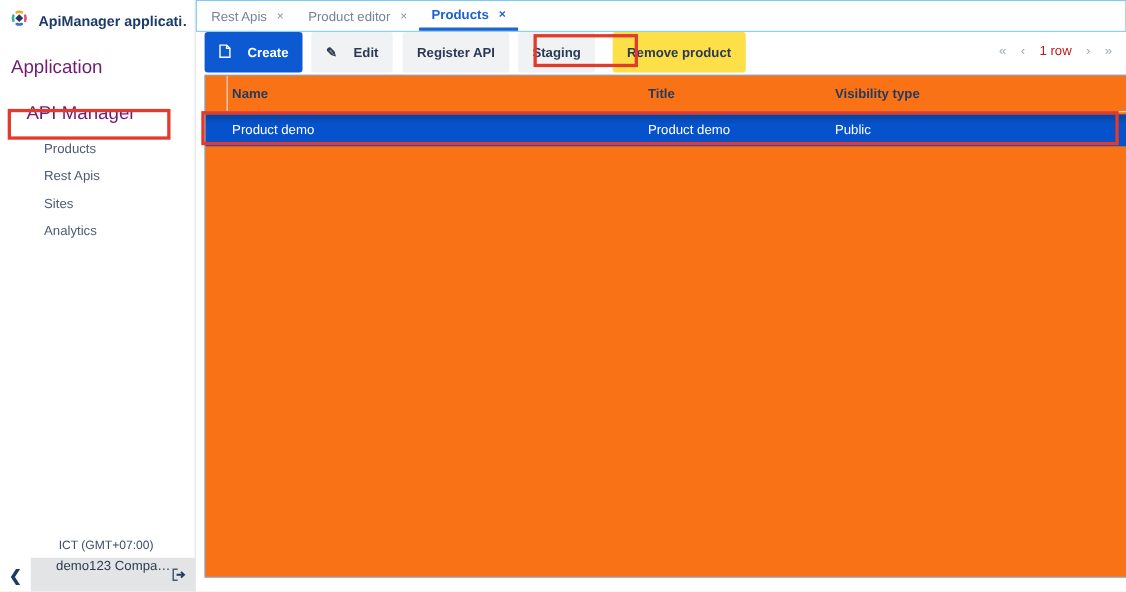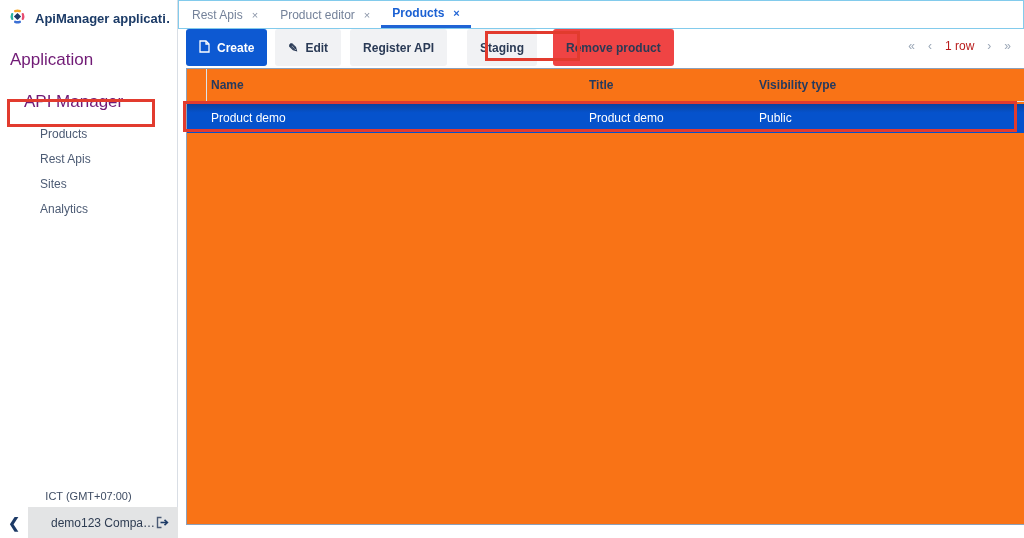--- a/index.html
+++ b/index.html
@@ -15,52 +15,52 @@
   .app-header { display:flex; align-items:center; gap:9px; padding:8px 6px 8px 9px; }
   .app-title { font-size:13px; font-weight:bold; color:#1c3b67;
                white-space:nowrap; overflow:hidden; }
   .section-label { font-size:17px; font-weight:normal; color:#701a75; }
   .application-label { margin:13px 0 0 10px; }
   .api-manager-label { margin:22px 0 9px 24px; }
   .side-item { font-size:12px; color:#4c5b74; padding:6px 0 6px 40px; height:25px;
                cursor:pointer; white-space:nowrap; }
   .help-label { margin:17px 0 0 10px; }
   .tz { position:absolute; bottom:36px; width:100%; text-align:center;
-        font-size:11px; color:#3e4c63; }
+        font-size:11px; color:#3e4c63;margin-left:8px; }
   .bottom-bar { position:absolute; bottom:0; left:0; width:178px; height:31px;
                 display:flex; align-items:stretch; }
   .collapse { width:28px; display:flex; align-items:center; justify-content:center;
               color:#1d3a66; font-weight:bold; font-size:14px; cursor:pointer; }
-  .user-panel { flex:1; background:#e3e4e5; display:flex; align-items:center;
+  .user-panel { flex:1; background:#e3e4e5; display:flex; align-items:flex-start;
                 justify-content:center; position:relative; font-size:12px;
                 color:#2e3c52; cursor:pointer; }
   .logout { position:absolute; right:9px; top:9px; width:13px; height:13px; cursor:pointer; }
 
   
   .main { position:absolute; left:178px; top:0; width:846px; height:538px; background:#fff; }
 
   .tabbar { position:absolute; left:0; top:0; width:846px; height:29px;
             border:1px solid #82cbec; background:#fff; display:flex; padding-left:2px; }
   .tab { display:flex; align-items:center; gap:9px; padding:0 11px;
          font-size:12px; color:#74829a; cursor:pointer; }
   .tab .close { font-size:11px; color:#8a95a8; cursor:pointer; }
   .tab.active { color:#1a60d3; font-weight:bold; border-bottom:3px solid #1f64d5; }
   .tab.active .close { color:#1f64d5; }
 
   .toolbar { position:absolute; left:0; top:33px; width:846px; height:29px;
              display:flex; align-items:center; padding-left:8px; }
   .btn { height:37px; border:none; border-radius:3px; font-size:12px;
-         font-family:inherit; display:inline-flex; align-items:center; gap:7px;
+         font-family:inherit; display:inline-flex; align-items:center; gap:15px;
          padding:0 13px; cursor:pointer; white-space:nowrap; }
   .btn-primary { background:#0d59d2; color:#fff; font-weight:bold; }
   .btn-gray { background:#f1f2f4; color:#2a3a55; font-weight:bold; }
   .btn-edit { margin-left:8px; }
   .btn-register { margin-left:9px; }
-  .btn-staging { margin-left:20px; }
-  .btn-remove { margin-left:16px; background:#ef4444; color:#2a3a55; font-weight:bold; }
+  .btn-staging { margin-left:8px; }
+  .btn-remove { margin-left:16px; background:#fde047; color:#2a3a55; font-weight:bold; }
   .pencil-icon { font-size:12px; line-height:1; }
 
   .pager { position:absolute; right:13px; top:39px; display:flex; gap:13px;
            font-size:12px; color:#9aa6b6; align-items:center; }
   .pager .arrow { cursor:pointer; }
   .pager .rowcount { color:#b91c1c; }
 
   
   .table-panel { position:absolute; left:8px; top:68px; width:873px; height:457px;
                  border:1px solid #8da0b8; background:#f97316; }

